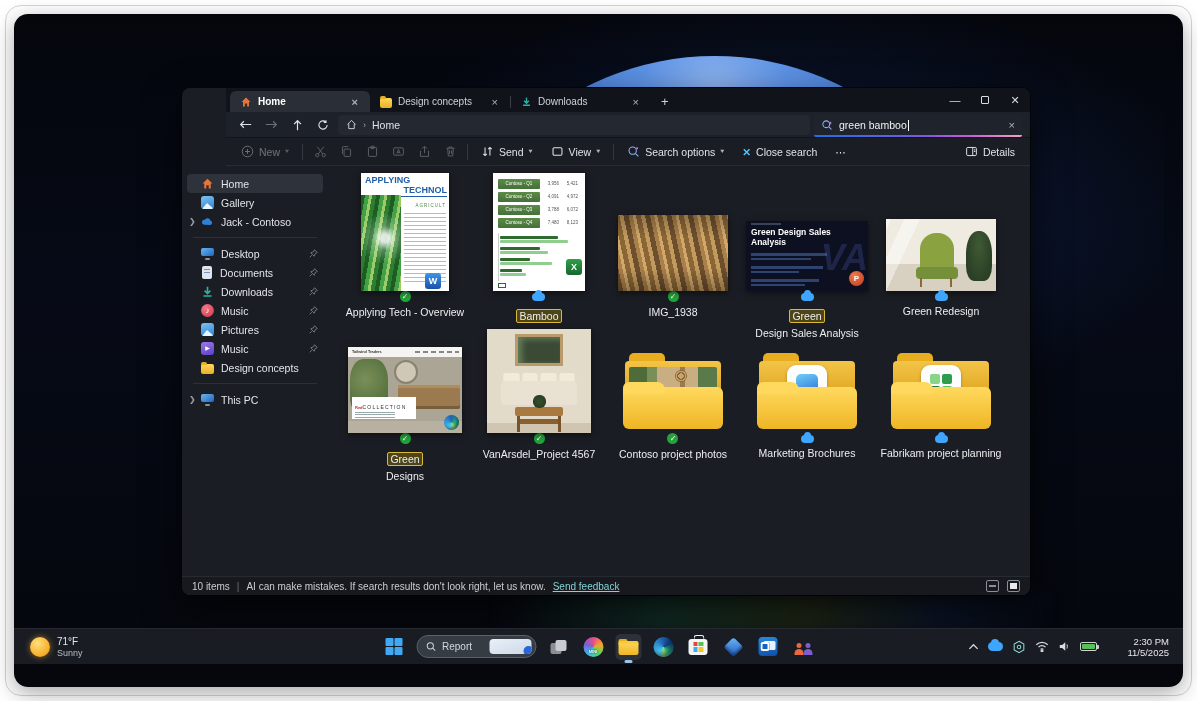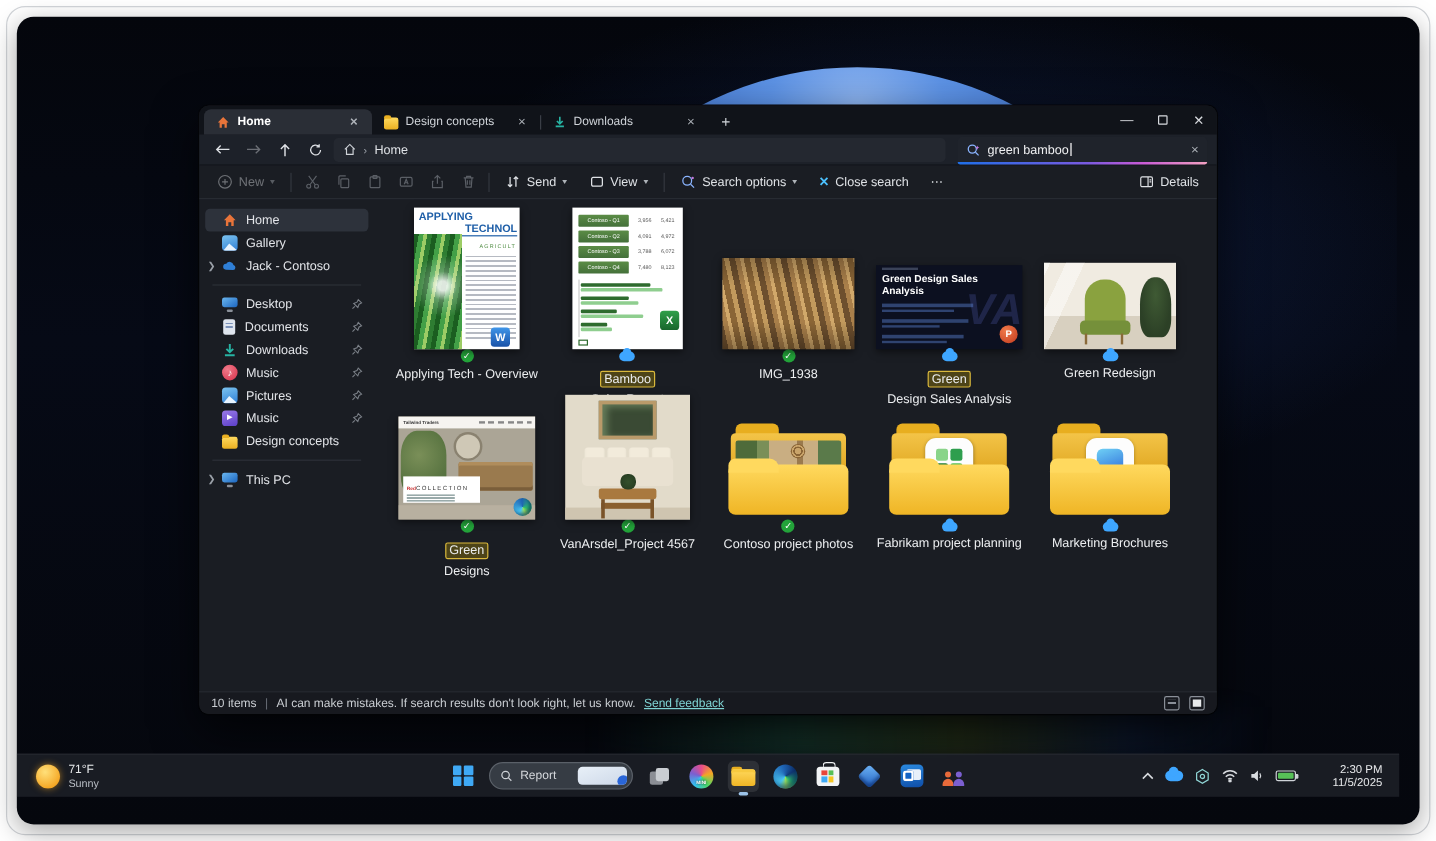--- a/index.html
+++ b/index.html
@@ -10,22 +10,22 @@
 
   
   .bloom { position:absolute; left:418px; top:42px; width:565px; height:565px; border-radius:50%;
            background:radial-gradient(circle at 50% 6%, #8db4ef 0%, #5d93e6 12%, #3b6ecb 34%, #1c3f8f 56%, #0a1a3d 68%, rgba(5,8,16,0) 72%); }
   .haze { position:absolute; left:300px; top:0; width:850px; height:420px;
           background:radial-gradient(ellipse at 55% 45%, rgba(40,80,180,.28), transparent 65%); }
   .floorglow { position:absolute; left:480px; top:575px; width:560px; height:44px; filter:blur(9px);
           background:linear-gradient(90deg, rgba(20,80,60,0), rgba(46,130,90,.30) 30%, rgba(120,150,40,.22) 55%, rgba(30,70,130,.20) 80%, rgba(0,0,0,0)); }
 
   
-  .win { position:absolute; left:152px; top:74px; width:848px; height:507px; background:#1a1d23; border-radius:8px;
-         box-shadow:0 14px 38px rgba(0,0,0,.65), 0 0 0 1px #05060a; overflow:hidden; font-size:10.5px; color:#e6e8ea; }
+  .win { position:absolute; left:168px; top:74px; width:848px; height:507px; background:#1a1d23; border-radius:8px;
+         box-shadow:0 14px 38px rgba(0,0,0,.65), 0 0 0 1px #05060a; overflow:hidden; font-size:10.5px; color:#e6e8ea;padding-left:44px; }
   .tabstrip { position:relative; height:24px; background:#101319; display:flex; align-items:flex-end; padding-left:4px; }
   .tab { height:21px; display:flex; align-items:center; gap:6px; padding:0 8px 0 10px; width:140px; color:#cfd3d8; border-radius:6px 6px 0 0; position:relative; }
   .tab.active { background:#2a2e36; color:#fff; font-weight:bold; }
   .tab .tlabel { flex:1; white-space:nowrap; overflow:hidden; font-size:10px; }
   .tab .tclose { color:#aeb3b9; font-size:11px; line-height:10px; padding:1px 4px; border-radius:3px; }
   .tabsep { width:1px; height:12px; background:#3a3e46; margin-bottom:4px; }
   .newtab { color:#cfd3d8; font-size:13px; padding:0 10px 3px 10px; }
   .wincontrols { position:absolute; right:0; top:0; height:24px; display:flex; align-items:center; }
   .wc { width:30px; height:24px; display:flex; align-items:center; justify-content:center; color:#d8dbdf; font-size:11px; }
   .wc .sq { width:8px; height:8px; border:1px solid #d8dbdf; border-radius:1px; }
@@ -181,21 +181,21 @@
   .statusbar { position:absolute; bottom:0; left:0; right:0; height:19px; background:#17191f; border-top:1px solid #262a31;
       display:flex; align-items:center; padding:0 10px; gap:7px; font-size:10px; color:#c9cdd2; }
   .statusbar .sep { color:#6a6f77; }
   .feedback { color:#7fd4d4; text-decoration:underline; }
   .viewtoggles { margin-left:auto; display:flex; gap:8px; }
   .vt { width:13px; height:12px; border:1px solid #8a8f98; border-radius:2px; }
   .vt.lines { background:repeating-linear-gradient(#8a8f98 0 2px, transparent 2px 4px); background-clip:content-box; padding:2px; }
   .vt.thumb { background:#e8eaec; background-clip:content-box; padding:2px; }
 
   
-  .taskbar { position:absolute; left:0; right:17px; top:614px; height:36px; background:rgba(26,29,36,.96); border-top:1px solid rgba(255,255,255,.06);
+  .taskbar { position:absolute; left:0; right:0; top:614px; height:36px; background:rgba(26,29,36,.96); border-top:1px solid rgba(255,255,255,.06);
       display:flex; align-items:center; color:#e6e8ea; }
   .weather { position:absolute; left:16px; display:flex; align-items:center; gap:7px; }
   .sun { width:20px; height:20px; border-radius:50%; background:radial-gradient(circle at 38% 32%, #ffe07a, #f5a623 75%); box-shadow:0 0 6px rgba(245,166,35,.6); }
   .weather .wt1 { font-size:10px; line-height:12px; }
   .weather .wt2 { font-size:9px; color:#b9bec5; line-height:10px; }
   .centerbar { position:absolute; left:50%; transform:translateX(-50%); display:flex; align-items:center; gap:9px; }
   .tb-ic { width:26px; height:26px; display:flex; align-items:center; justify-content:center; border-radius:5px; position:relative; }
   .tb-ic.active { background:rgba(255,255,255,.09); }
   .tb-ic.active::after { content:''; position:absolute; bottom:-3px; left:50%; transform:translateX(-50%); width:8px; height:2.5px; border-radius:2px; background:#9cc3e8; }
   .startgrid { width:17px; height:17px; display:grid; grid-template-columns:1fr 1fr; gap:1.5px; }
@@ -662,53 +662,53 @@
                   <span class="post"></span>
                 </div>
             </div>
 
             <div class="file-item">
               <div class="thumbarea r2">
                   <div class="th th-folder">
                 <div class="fd-tab"></div>
                 <div class="fd-back"></div>
                 <div class="fd-card">
+                      <span class="app-sq blue"></span>
+                      <span class="pill blue"></span>
+                    </div>
+                <div class="fd-front"></div>
+              </div>
+                </div>
+              <div class="fname">
+                  <span class="status cloudic"></span>
+                  <span class="pre">Marketing Brochures</span>
+                  <span class="post"></span>
+                </div>
+            </div>
+
+            <div class="file-item">
+              <div class="thumbarea r2">
+                  <div class="th th-folder">
+                <div class="fd-tab"></div>
+                <div class="fd-back"></div>
+                <div class="fd-card">
                       <span class="app-grid">
                         <i class="ag1"></i>
                         <i class="ag2"></i>
                         <i class="ag3"></i>
                         <i class="ag4"></i>
                       </span>
                       <span class="pill green"></span>
                     </div>
                 <div class="fd-front"></div>
               </div>
                 </div>
               <div class="fname">
                   <span class="status cloudic"></span>
                   <span class="pre">Fabrikam project planning</span>
-                  <span class="post"></span>
-                </div>
-            </div>
-
-            <div class="file-item">
-              <div class="thumbarea r2">
-                  <div class="th th-folder">
-                <div class="fd-tab"></div>
-                <div class="fd-back"></div>
-                <div class="fd-card">
-                      <span class="app-sq blue"></span>
-                      <span class="pill blue"></span>
-                    </div>
-                <div class="fd-front"></div>
-              </div>
-                </div>
-              <div class="fname">
-                  <span class="status cloudic"></span>
-                  <span class="pre">Marketing Brochures</span>
                   <span class="post"></span>
                 </div>
             </div>
           </div>
         </div>
       </div>
     </div>
 
     <div class="statusbar">
       <span>10 items</span>

